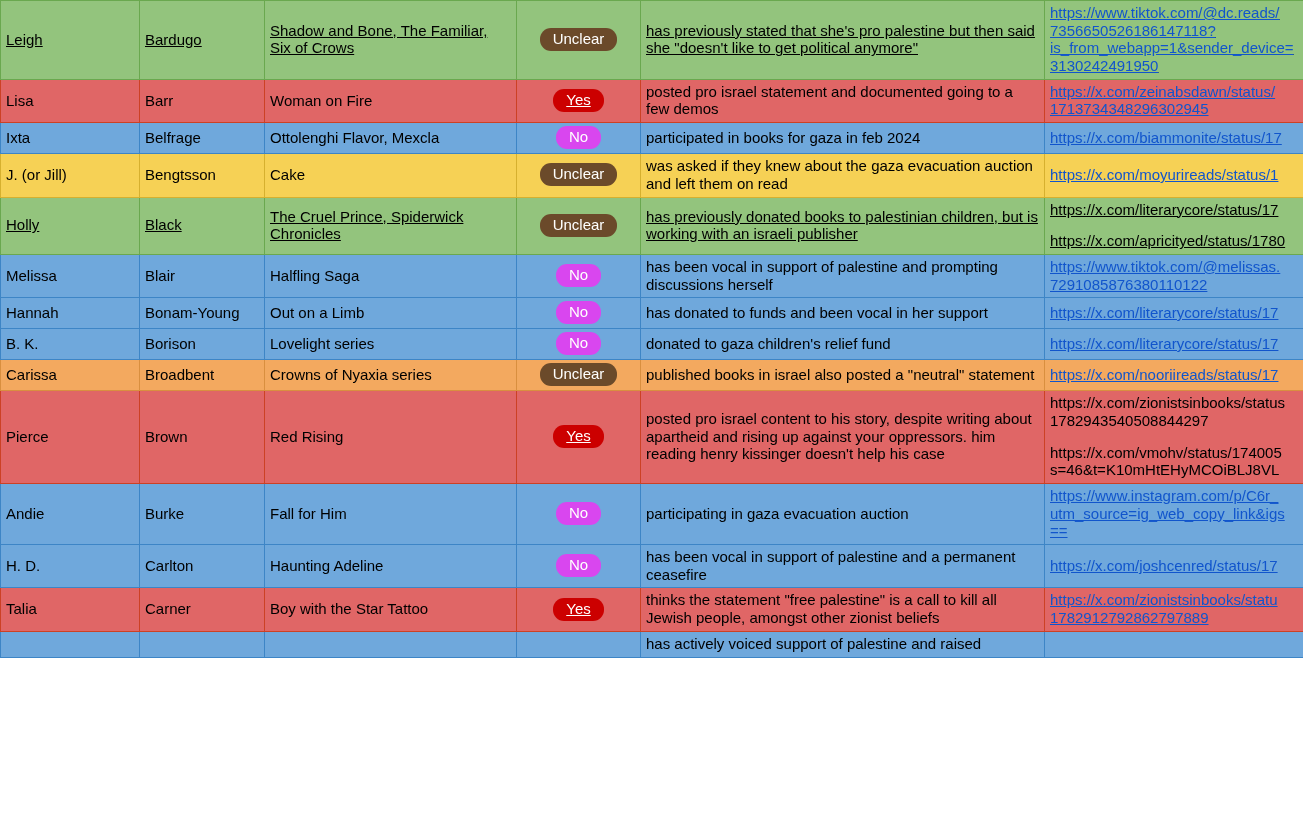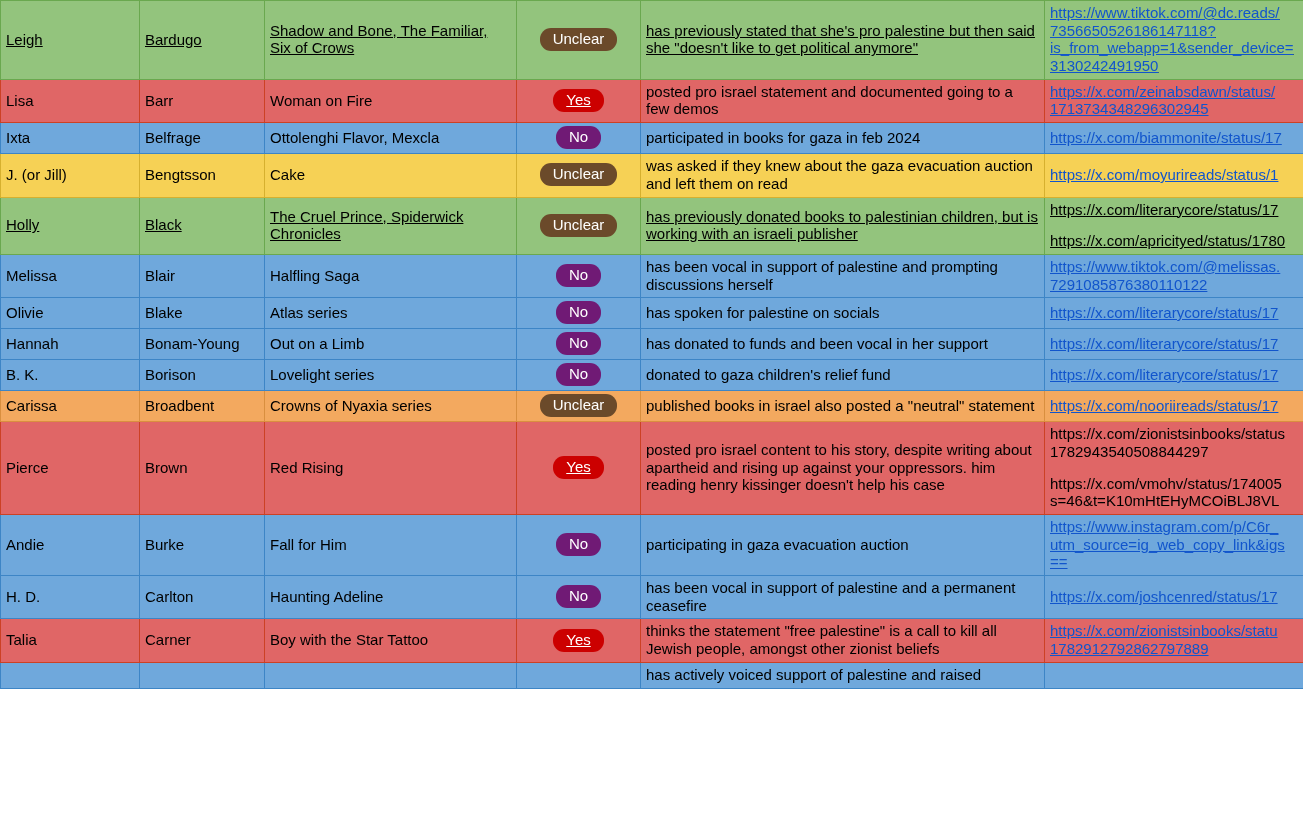--- a/index.html
+++ b/index.html
@@ -47,21 +47,21 @@
   .pill {
     display: inline-block;
     border-radius: 11px;
     padding: 2px 13px 3px 13px;
     font-size: 15px;
     color: #ffffff;
     line-height: 1.2;
     white-space: nowrap;
   }
   .pill.yes { background: #cc0000; text-decoration: underline; }
-  .pill.no { background: #701a75; text-align: center; }
+  .pill.no { background: #d946ef; text-align: center; }
   .pill.unclear { background: #6b4a2a; }
 
   td.answer { text-align: center; margin-top: 44px; }
 
   .link {
     color: #1155cc;
     text-decoration: underline;
     word-break: break-all;
     display: block;
     cursor: pointer;
@@ -161,30 +161,20 @@
           <td>Blair</td>
           <td class="nowrap-title">Halfling Saga</td>
           <td class="answer"><span class="pill no">No</span></td>
           <td>has been vocal in support of palestine and prompting discussions herself</td>
           <td class="srcs">
             <span class="link">https://www.tiktok.com/@melissas.</span>
             <span class="link">7291085876380110122</span>
           </td>
         </tr>
         <tr class="bg-blue">
-          <td>Olivie</td>
-          <td>Blake</td>
-          <td class="nowrap-title">Atlas series</td>
-          <td class="answer"><span class="pill no">No</span></td>
-          <td>has spoken for palestine on socials</td>
-          <td class="srcs">
-            <span class="link">https://x.com/literarycore/status/17</span>
-          </td>
-        </tr>
-        <tr class="bg-blue">
           <td>Hannah</td>
           <td>Bonam-Young</td>
           <td class="nowrap-title">Out on a Limb</td>
           <td class="answer"><span class="pill no">No</span></td>
           <td>has donated to funds and been vocal in her support</td>
           <td class="srcs">
             <span class="link">https://x.com/literarycore/status/17</span>
           </td>
         </tr>
         <tr class="bg-blue">

